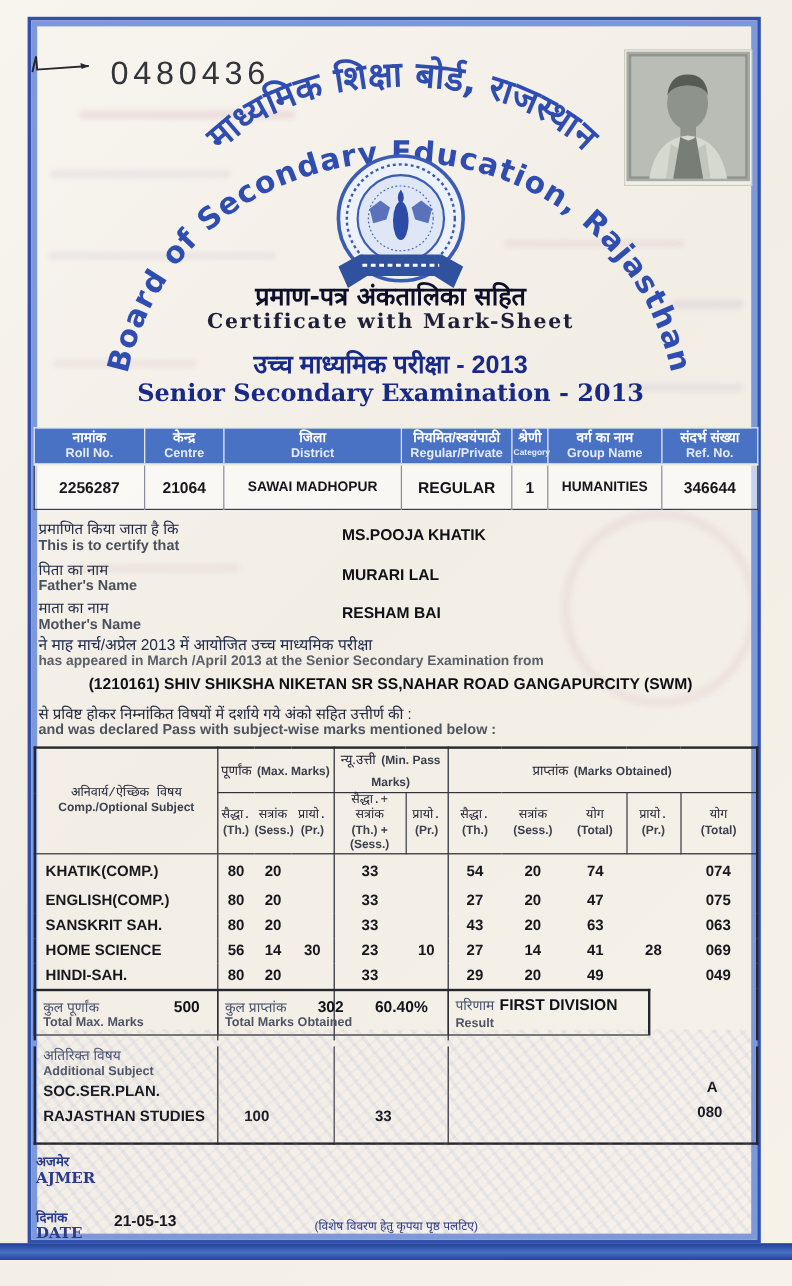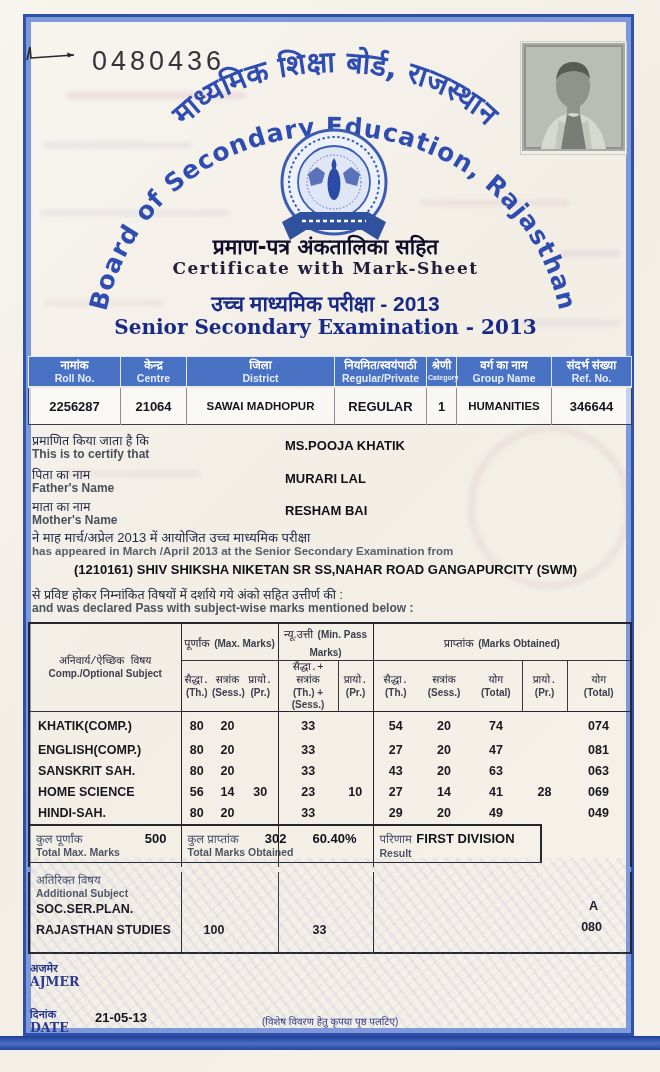--- a/index.html
+++ b/index.html
@@ -310,21 +310,21 @@
       <td class="subj bR">ENGLISH(COMP.)</td>
       <td>80</td>
       <td>20</td>
       <td class="bR"></td>
       <td>33</td>
       <td class="bR"></td>
       <td>27</td>
       <td>20</td>
       <td>47</td>
       <td></td>
-      <td>081</td>
+      <td>075</td>
     </tr>
     <tr class="data-row">
       <td class="subj bR">SANSKRIT SAH.</td>
       <td>80</td>
       <td>20</td>
       <td class="bR"></td>
       <td>33</td>
       <td class="bR"></td>
       <td>43</td>
       <td>20</td>

